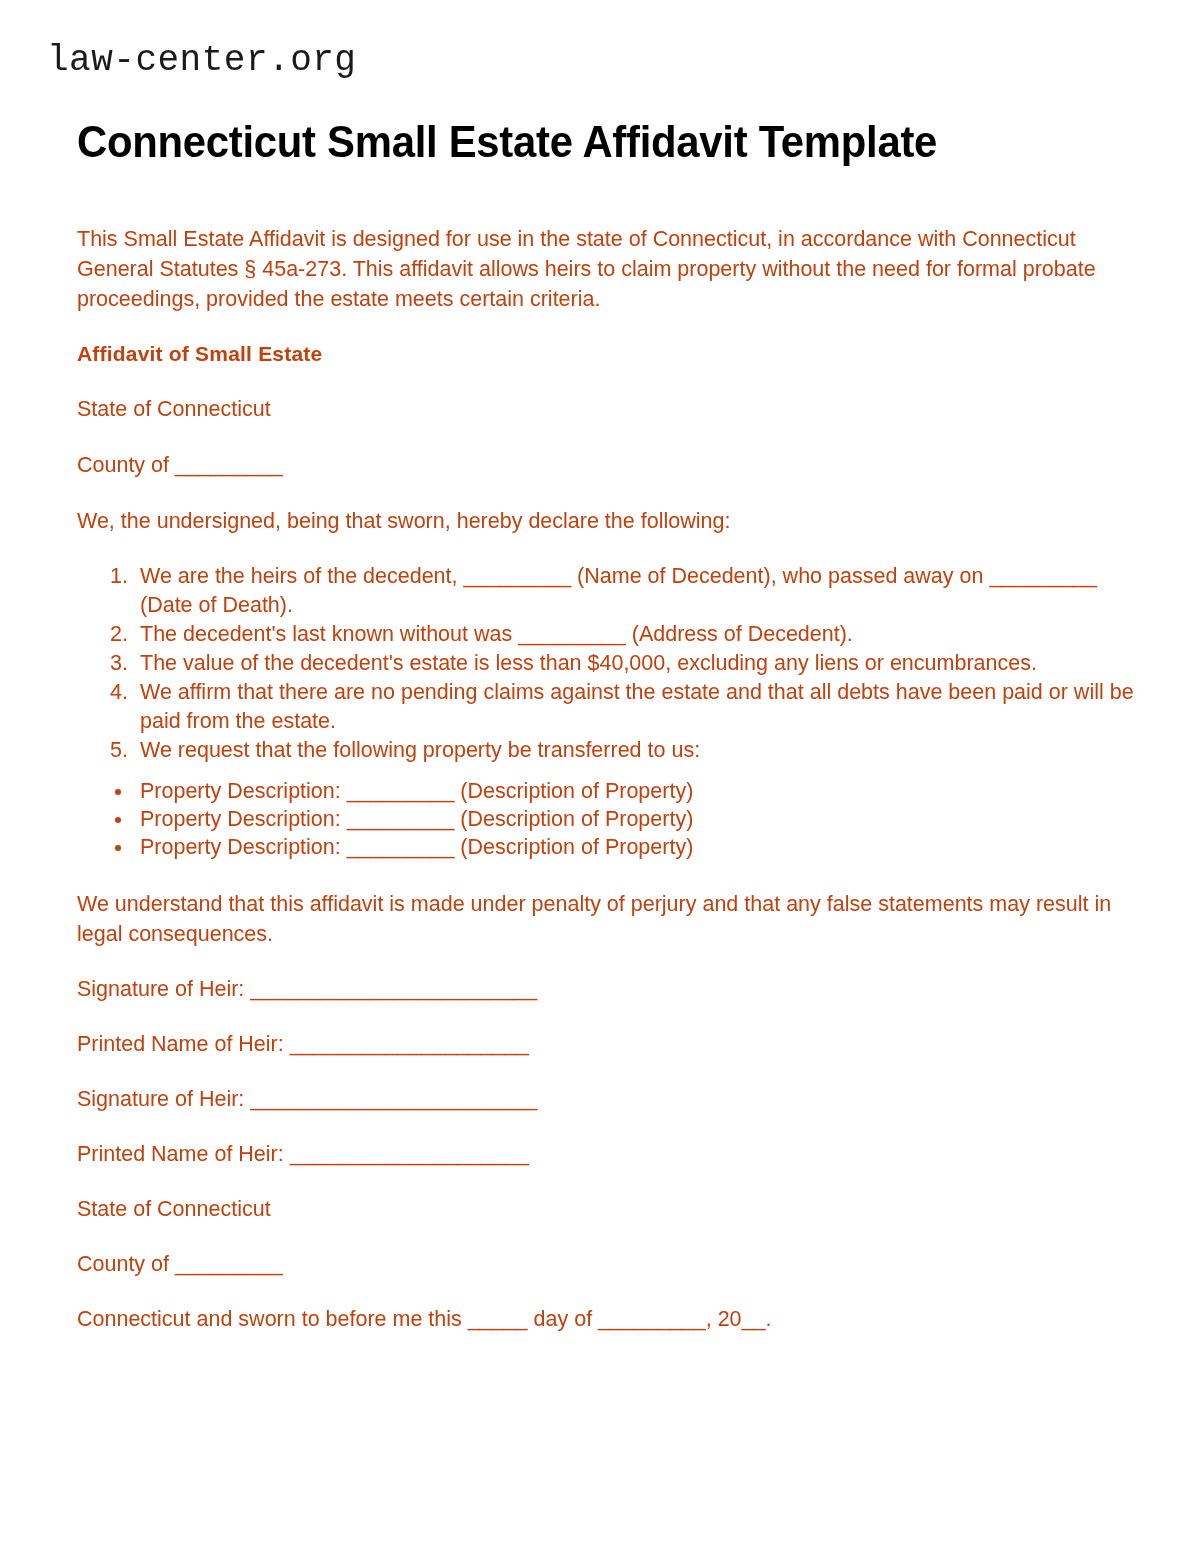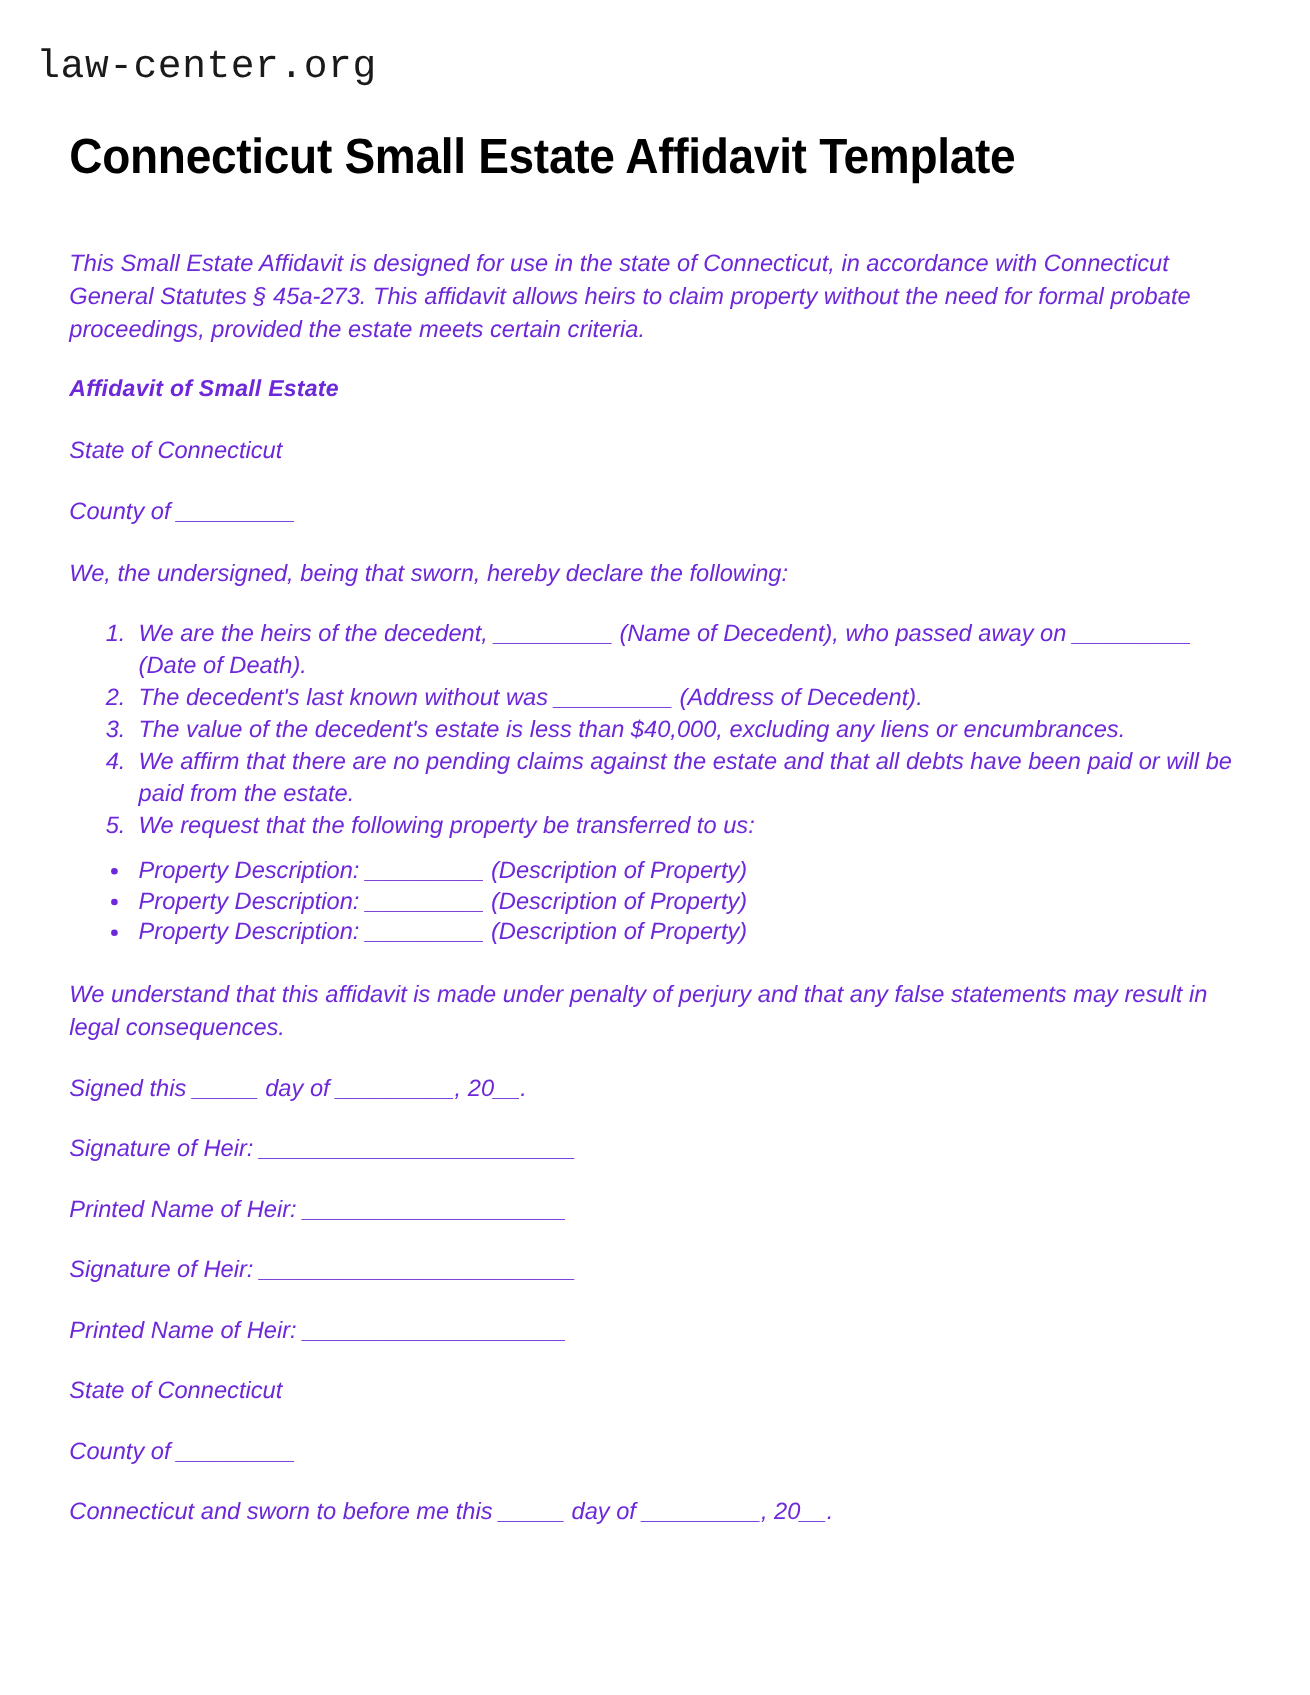--- a/index.html
+++ b/index.html
@@ -13,21 +13,21 @@
     height: 1541px;
     position: relative;
     overflow: hidden;
     font-family: "Liberation Sans", sans-serif;
     color: #000000;
     -webkit-font-smoothing: antialiased;
   }
 
   .page {
     position: absolute;
-    left: 0;
+    left: 14px;
     top: 0;
     width: 990px;
     height: 1541px;
     background: #ffffff;
     box-sizing: border-box;
     padding: 0;
   }
 
   
   .site-name {
@@ -58,22 +58,21 @@
   }
 
   
   .content {
     position: absolute;
     left: 63px;
     top: 224px;
     width: 1060px;
     font-size: 21.5px;
     line-height: 30px;
-    color: #6d28d9;
-    font-style: italic;
+    color: #c2410c;
   }
 
   .para {
     margin: 0 0 26px 0;
     text-align: left;
   }
 
   h3.section-heading {
     margin: 0 0 26px 0;
     font-size: 21px;
@@ -148,21 +147,20 @@
     </ol>
 
     <ul class="properties">
       <li>Property Description: _________ (Description of Property)</li>
       <li>Property Description: _________ (Description of Property)</li>
       <li>Property Description: _________ (Description of Property)</li>
     </ul>
 
     <p class="para">We understand that this affidavit is made under penalty of perjury and that any false statements may result in legal consequences.</p>
 
-    <p class="line-row">Signed this _____ day of _________, 20__.</p>
 
     <p class="line-row">Signature of Heir: ________________________</p>
 
     <p class="line-row">Printed Name of Heir: ____________________</p>
 
     <p class="line-row">Signature of Heir: ________________________</p>
 
     <p class="line-row">Printed Name of Heir: ____________________</p>
 
 

